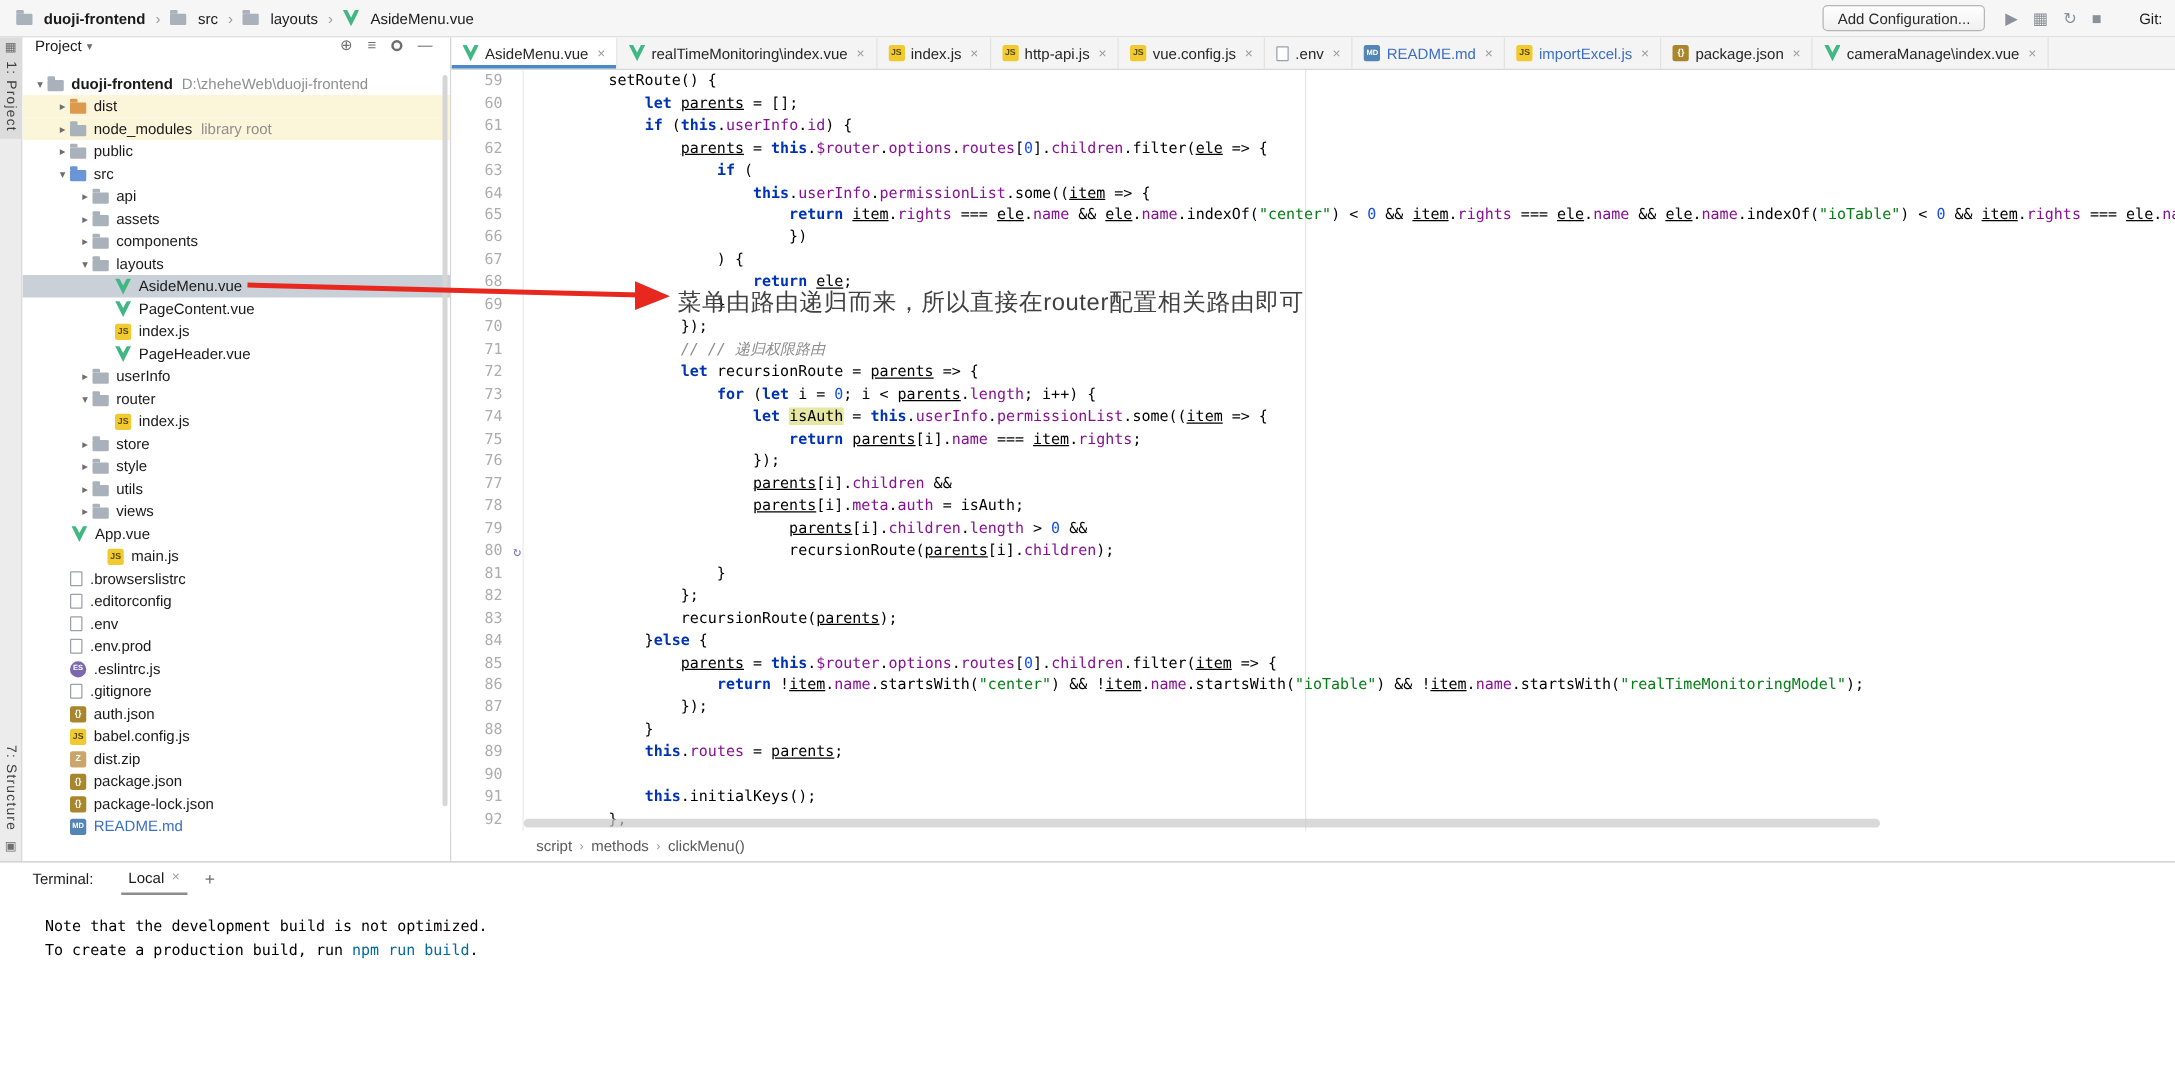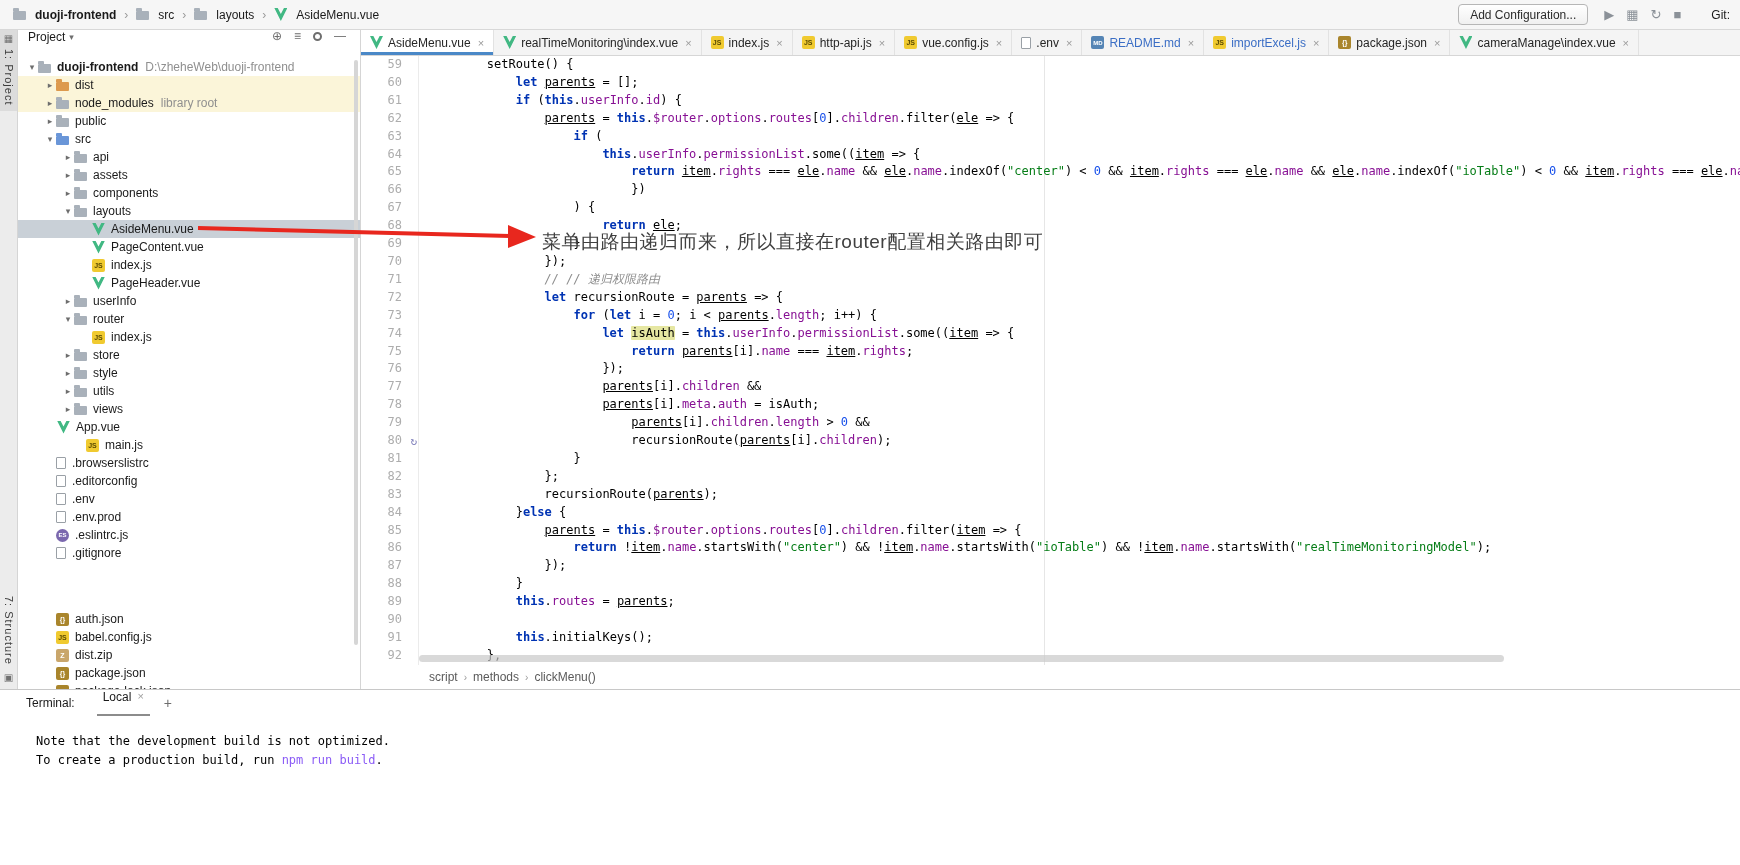--- a/index.html
+++ b/index.html
@@ -83,26 +83,26 @@
   .t-u{color:#000;text-decoration:underline}
   .t-hl{color:#000;background:#e6e7a2;border-radius:1px}
   .hscroll{position:absolute;left:58px;bottom:3px;width:1085px;height:7px;background:#c9c9c9;border-radius:4px;opacity:.7}
   .ed-crumb{height:24px;flex:none;display:flex;align-items:center;padding-left:68px;gap:6px;font-size:12px;color:#5a5a5a;background:#fff}
   .ed-crumb .sep{color:#9a9a9a;font-size:10px}
 
   
   .terminal{height:176px;border-top:1px solid #c8c8c8;background:#fff;position:relative}
   .term-header{height:26px;display:flex;align-items:center;padding-left:26px}
   .term-label{color:#1a1a1a;margin-right:22px}
-  .term-tab{display:flex;height:26px;padding:0 6px;border-bottom:2px solid #8c8c8c;color:#1a1a1a}
+  .term-tab{display:flex;align-items:center;height:26px;padding:0 6px;border-bottom:2px solid #8c8c8c;color:#1a1a1a}
   .term-tab .close{margin-left:6px;color:#a0a0a0;font-size:11px}
   .term-plus{margin-left:14px;color:#6e6e6e;font-size:14px}
   .term-body{padding:16px 0 0 36px;font-family:"DejaVu Sans Mono",monospace;font-size:12px;line-height:19px;color:#111}
   .term-line{height:19px;white-space:pre}
-  .t-cmd{color:#8b5cf6}
+  .t-cmd{color:#0369a1}
 
   
   .arrow{position:absolute;left:196px;top:220px;width:348px;height:32px;z-index:11}
   .arrow line{stroke:#e8271e;stroke-width:4}
   .arrow polygon{fill:#e8271e}
   .ann-text{position:absolute;left:542px;top:229px;font-size:19px;color:#404040;font-weight:500;letter-spacing:.5px;z-index:11;white-space:nowrap}
 </style>
 </head>
 <body>
 
@@ -304,21 +304,21 @@
           <div class="tree-row" style="padding-left: 26px;">
             <span class="chev"></span>
             <span class="ic ic-eslint">ES</span>
             <span class="tree-label">.eslintrc.js</span>
           </div>
           <div class="tree-row" style="padding-left: 26px;">
             <span class="chev"></span>
             <span class="ic ic-file"></span>
             <span class="tree-label">.gitignore</span>
           </div>
-          <div class="tree-row" style="padding-left: 26px; margin-top: 48px;">
+          <div class="tree-row" style="padding-left: 26px;">
             <span class="chev"></span>
             <span class="ic ic-json">{}</span>
             <span class="tree-label">auth.json</span>
           </div>
           <div class="tree-row" style="padding-left: 26px;">
             <span class="chev"></span>
             <span class="ic ic-js">JS</span>
             <span class="tree-label">babel.config.js</span>
           </div>
           <div class="tree-row" style="padding-left: 26px;">

